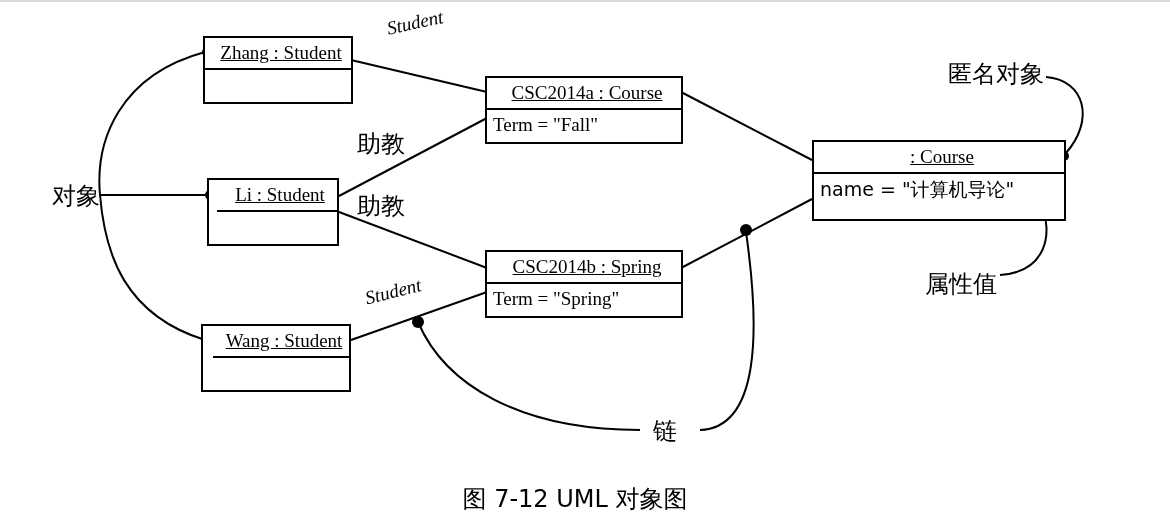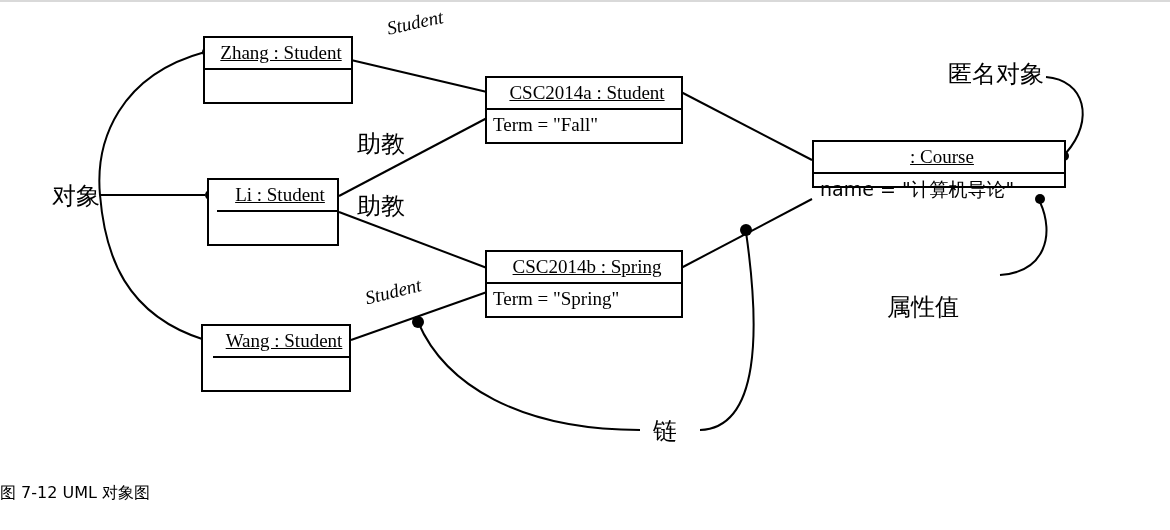--- a/index.html
+++ b/index.html
@@ -75,21 +75,22 @@
   .edge-label.ital {
     font-style: italic;
   }
   .cn {
     font-family: "DejaVu Sans", sans-serif;
     font-size: 24px;
   }
   .caption {
     position: absolute;
     width: 1150px;
-    font-size: 16px;
+    text-align: center;
+    font-size: 24px;
     white-space: nowrap;
   }
 </style>
 </head>
 <body>
 
 <div id="stage">
 
   <div id="topline"></div>
 
@@ -151,53 +152,53 @@
   <div class="obox" style="left:201px; top:324px; width:150px; height:68px;padding-left:10px;">
     <div class="name">
       <span>Wang : Student</span>
     </div>
     <div class="divider"></div>
     <div class="attr empty"></div>
   </div>
 
   <div class="obox" style="left:485px; top:76px; width:198px; height:68px;">
     <div class="name">
-      <span>CSC2014a : Student</span>
+      <span>CSC2014a : Course</span>
     </div>
     <div class="divider"></div>
     <div class="attr">Term = "Fall"</div>
   </div>
 
   <div class="obox" style="left:485px; top:250px; width:198px; height:68px;">
     <div class="name">
       <span>CSC2014b : Spring</span>
     </div>
     <div class="divider"></div>
     <div class="attr">Term = "Spring"</div>
   </div>
 
-  <div class="obox" style="left:812px; top:140px; width:254px; height:48px;">
+  <div class="obox" style="left:812px; top:140px; width:254px; height:81px;">
     <div class="name">
       <span>: Course</span>
     </div>
     <div class="divider"></div>
     <div class="attr cn">name = "计算机导论"</div>
   </div>
 
   <div class="edge-label ital" style="left:385px; top:18px; transform:rotate(-12deg); transform-origin:left top;">Student</div>
 
   <div class="edge-label cn" style="left:357px; top:128px;">助教</div>
 
   <div class="edge-label cn" style="left:357px; top:190px;">助教</div>
 
   <div class="edge-label ital" style="left:363px; top:288px; transform:rotate(-14deg); transform-origin:left top;">Student</div>
 
   <div class="edge-label cn" style="left:52px; top:180px;">对象</div>
 
   <div class="edge-label cn" style="left:948px; top:58px;">匿名对象</div>
 
-  <div class="edge-label cn" style="left:887px; top:268px;margin-top:23px;">属性值</div>
+  <div class="edge-label cn" style="left:925px; top:268px;">属性值</div>
 
   <div class="edge-label cn" style="left:653px; top:415px;">链</div>
 
   <div class="caption cn" style="left:0; top:483px;">图 7-12   UML 对象图</div>
 
 </div>
 
 </body></html>

